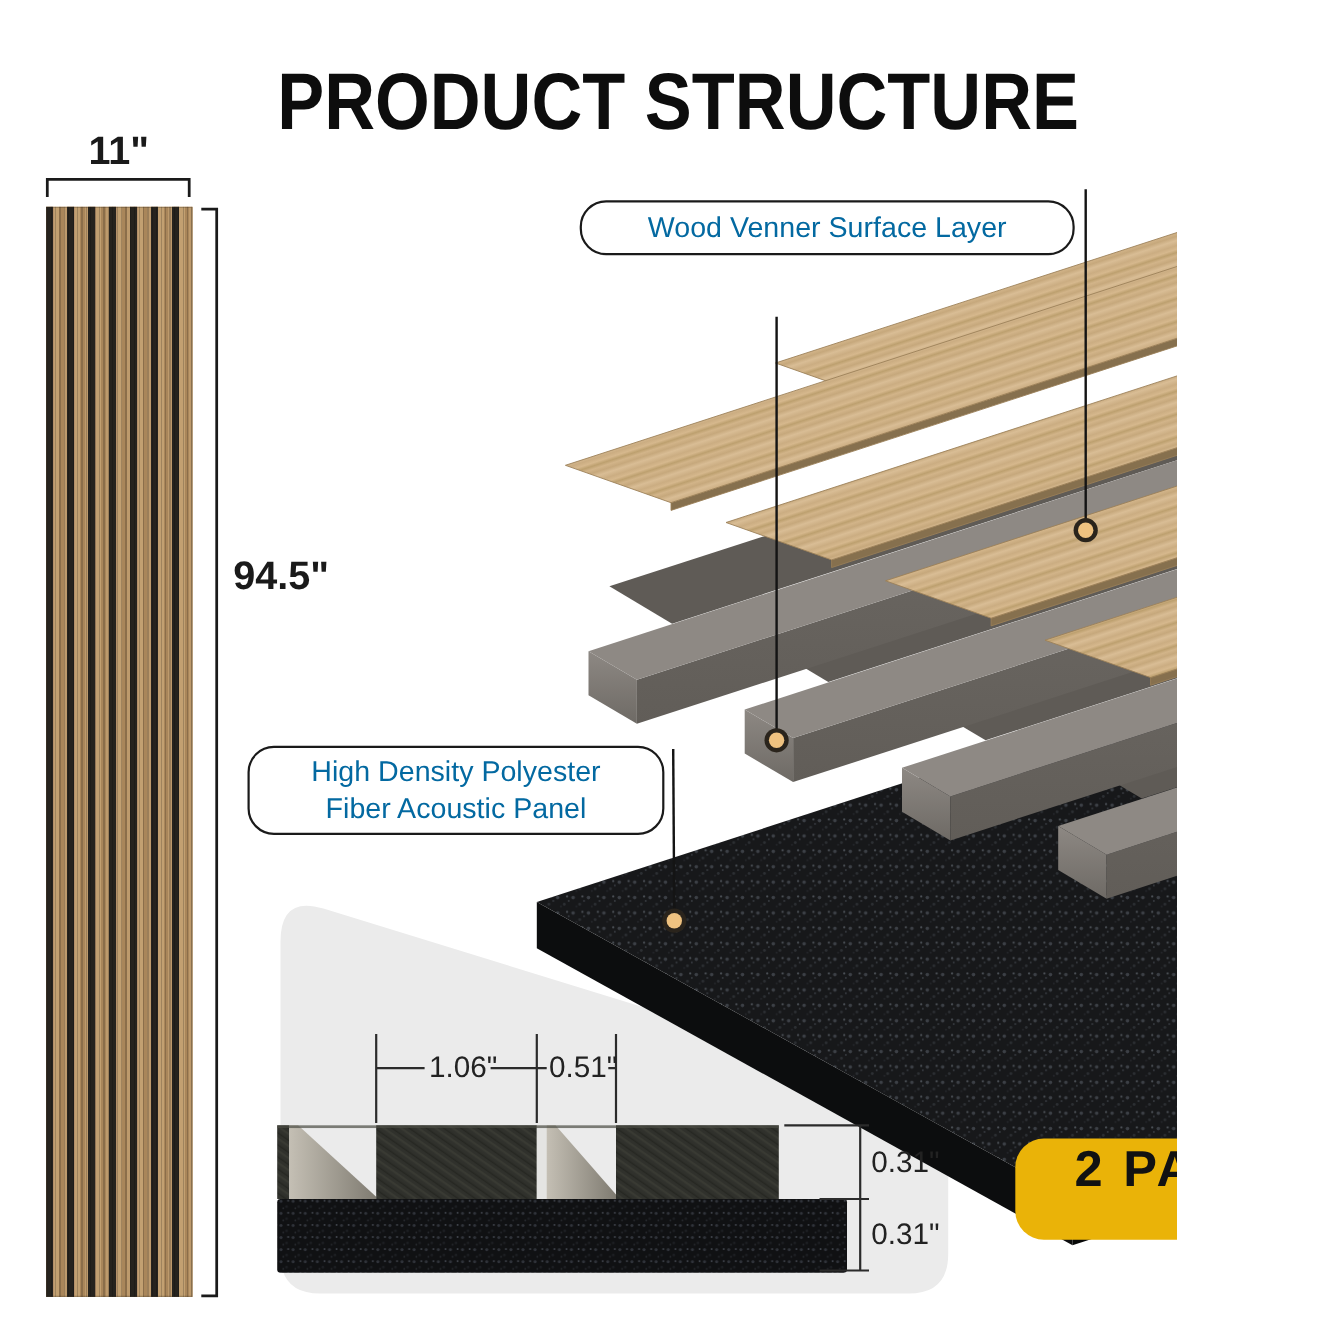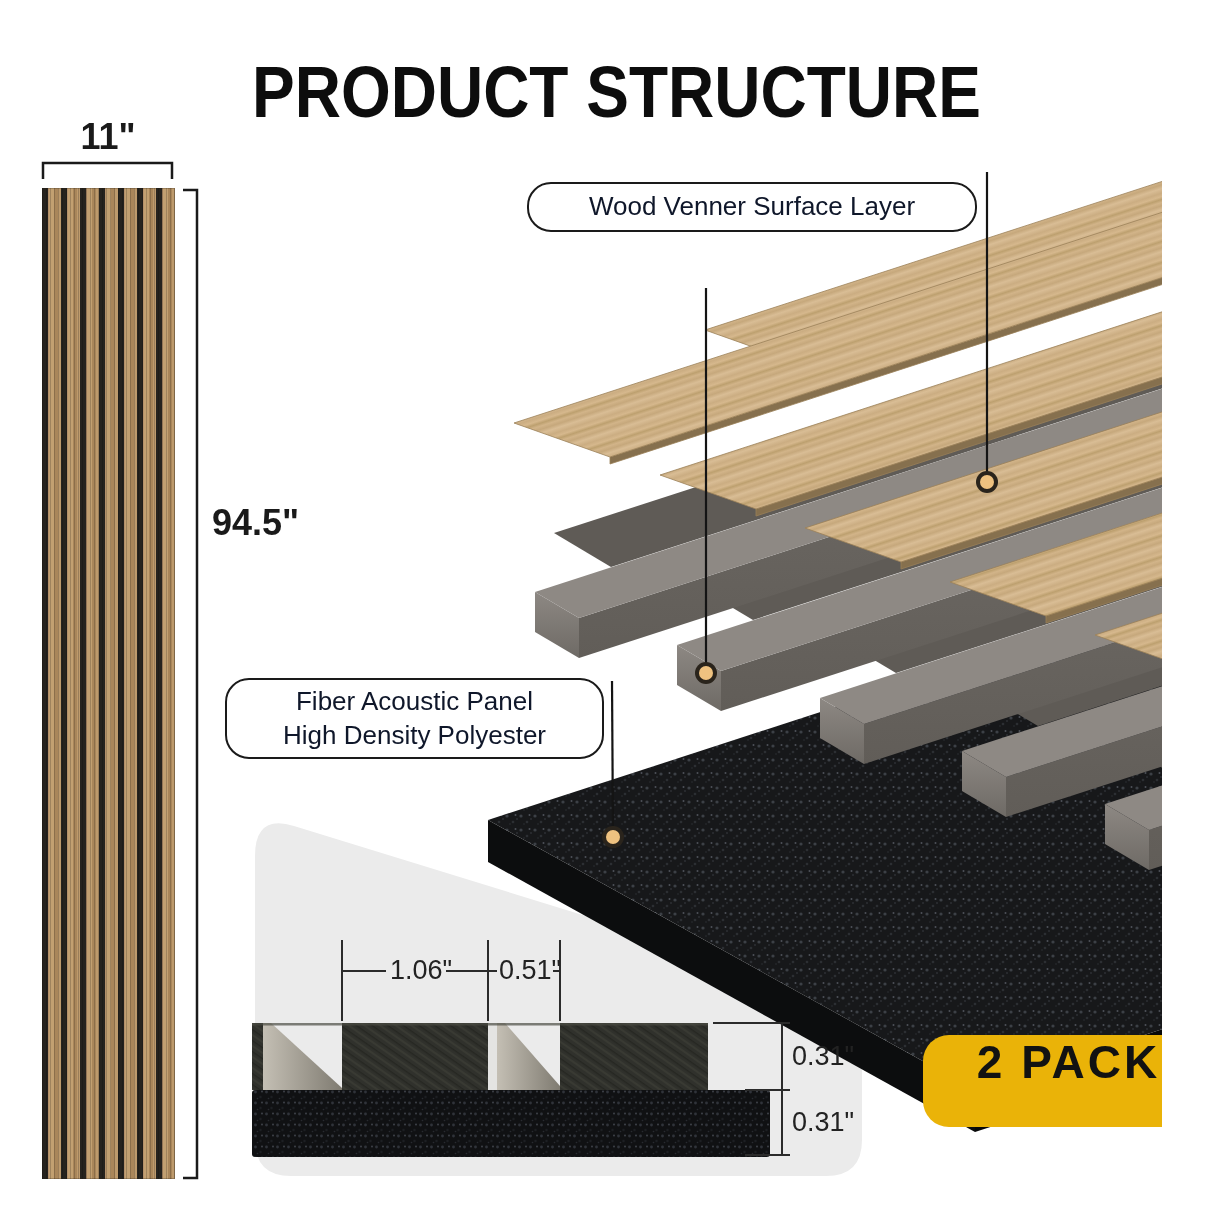--- a/index.html
+++ b/index.html
@@ -1,17 +1,17 @@
 <!DOCTYPE html>
 <html><head>
 <meta charset="utf-8">
 <style>
   html,body{margin:0;padding:0;background:#ffffff;}
   #canvas{
-    position:relative;width:1162px;height:1214px;overflow:hidden;
+    position:relative;width:1070px;height:1214px;overflow:hidden;
     background:#ffffff;font-family:"Liberation Sans",sans-serif;color:#141414;
   }
   .abs{position:absolute;}
   
   #title{
     left:252px;top:50px;width:740px;height:70px;
     font-size:64px;font-weight:800;letter-spacing:0px;color:#0d0d0d;
     transform:scaleY(1.14);transform-origin:top left;white-space:nowrap;
   }
   
@@ -24,21 +24,21 @@
       repeating-linear-gradient(90deg, #c8a579 0 3px, #b4906a 3px 7px, #c2a071 7px 12px, #a9865a 12px 16px, #bd9a6c 16px 19px);
     box-shadow:inset 0 0 0 1px rgba(40,30,20,0.25);
   }
   .dim-text{font-weight:600;color:#1a1a1a;white-space:nowrap;}
   #panel-width-label{left:58px;top:116px;width:100px;text-align:center;font-size:36px;}
   #panel-height-label{left:212px;top:502px;font-size:36px;}
   
   .callout-box{
     background:#ffffff;border:2.5px solid #1a1a1a;border-radius:24px;
     display:flex;align-items:center;justify-content:center;text-align:center;
-    font-size:26px;font-weight:500;color:#0f172a;line-height:1.3;
+    font-size:26px;font-weight:500;color:#0369a1;line-height:1.3;
   }
   #label-surface{left:527px;top:182px;width:446px;height:46px;}
   #label-core{left:318px;top:303px;width:375px;height:47px;}
   #label-base{left:225px;top:678px;width:375px;height:77px;flex-direction:column;}
   
   .xs-text{font-size:27px;font-weight:500;color:#222222;white-space:nowrap;}
   #xs-slat-w{left:390px;top:955px;width:52px;text-align:center;}
   #xs-groove-w{left:499px;top:955px;width:52px;text-align:center;}
   #xs-thick-1{left:792px;top:1041px;}
   #xs-thick-2{left:792px;top:1107px;}
@@ -227,22 +227,22 @@
   <div id="title" class="abs">PRODUCT STRUCTURE</div>
 
   <div id="slat-panel" class="abs"></div>
   <div id="panel-width-label" class="abs dim-text">11"</div>
   <div id="panel-height-label" class="abs dim-text">94.5"</div>
 
   <div id="label-surface" class="abs callout-box">
     <span>Wood Venner Surface Layer</span>
   </div>
   <div id="label-base" class="abs callout-box">
+    <span>High Density Polyester</span>
     <span>Fiber Acoustic Panel</span>
-    <span>High Density Polyester</span>
   </div>
 
   <div id="xs-slat-w" class="abs xs-text">1.06"</div>
   <div id="xs-groove-w" class="abs xs-text">0.51"</div>
   <div id="xs-thick-1" class="abs xs-text">0.31"</div>
   <div id="xs-thick-2" class="abs xs-text">0.31"</div>
 
   <div id="pack-badge" class="abs">
     <span>2 PACK</span>
   </div>

